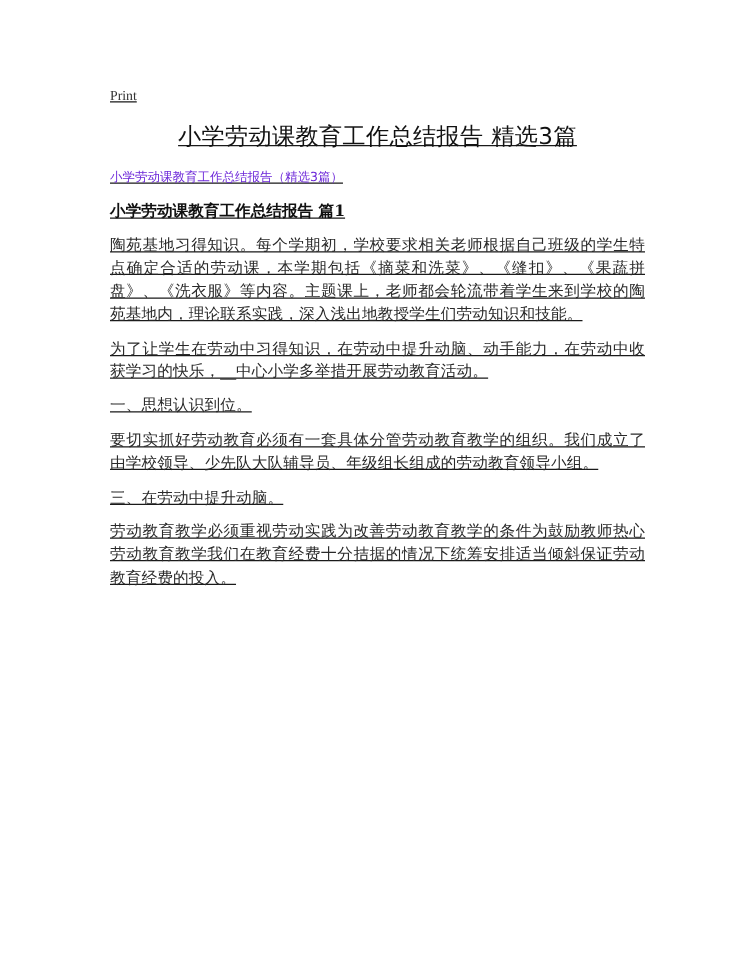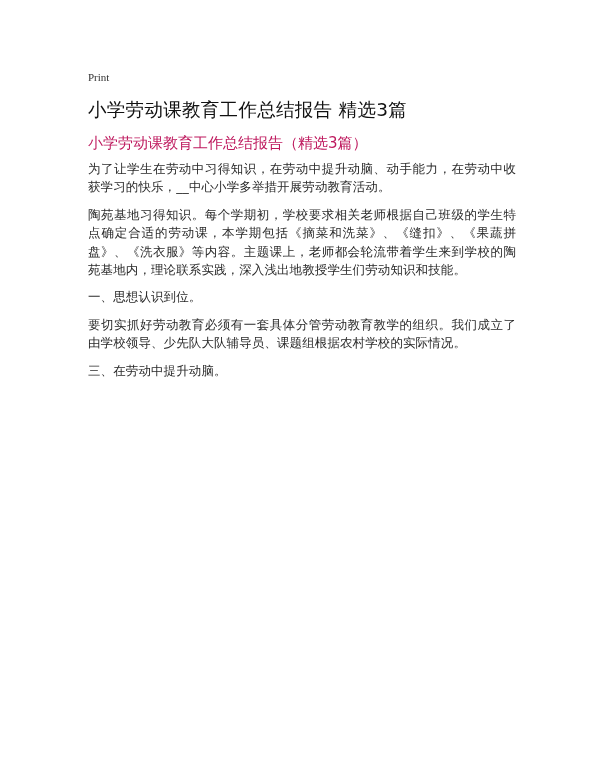--- a/index.html
+++ b/index.html
@@ -13,40 +13,42 @@
       overflow: hidden;
       position: relative;
       color: #1a1a1a;
       font-family: "DejaVu Sans", "Liberation Sans", sans-serif;
     }
     .page {
       position: absolute;
       left: 88px;
       top: 70px;
       width: 428px;
+      text-decoration: underline;
     }
     .print-link {
       font-family: "Liberation Serif", "DejaVu Serif", serif;
       font-size: 11px;
       color: #333;
       margin: 0 0 14px 0;
       height: 14px;
       line-height: 14px;
     }
     .doc-title {
       font-size: 18.5px;
+      text-align: center;
       margin: 0 0 12px 0;
       line-height: 24px;
       color: #111;
       font-weight: normal;
       letter-spacing: 0.3px;
     }
     .subtitle {
-      font-size: 15px;
-      color: #be185d;
+      font-size: 10px;
+      color: #6d28d9;
       margin: 0 0 8px 0;
       line-height: 18px;
     }
     .section-heading {
       font-family: "DejaVu Serif", "Liberation Serif", serif;
       font-size: 12.5px;
       font-weight: bold;
       color: #111;
       margin: 0 0 9px 0;
       line-height: 18px;
@@ -64,22 +66,24 @@
 <body>
 
 <div class="page">
   <div class="print-link">Print</div>
 
   <h1 class="doc-title">小学劳动课教育工作总结报告 精选3篇</h1>
 
   <div class="subtitle">小学劳动课教育工作总结报告（精选3篇）</div>
 
   <div>
+    <div class="section-heading">小学劳动课教育工作总结报告 篇1</div>
+    <p class="para">陶苑基地习得知识。每个学期初，学校要求相关老师根据自己班级的学生特点确定合适的劳动课，本学期包括《摘菜和洗菜》、《缝扣》、《果蔬拼盘》、《洗衣服》等内容。主题课上，老师都会轮流带着学生来到学校的陶苑基地内，理论联系实践，深入浅出地教授学生们劳动知识和技能。</p>
     <p class="para">为了让学生在劳动中习得知识，在劳动中提升动脑、动手能力，在劳动中收获学习的快乐，__中心小学多举措开展劳动教育活动。</p>
-    <p class="para">陶苑基地习得知识。每个学期初，学校要求相关老师根据自己班级的学生特点确定合适的劳动课，本学期包括《摘菜和洗菜》、《缝扣》、《果蔬拼盘》、《洗衣服》等内容。主题课上，老师都会轮流带着学生来到学校的陶苑基地内，理论联系实践，深入浅出地教授学生们劳动知识和技能。</p>
   </div>
 
   <div>
     <p class="para">一、思想认识到位。</p>
-    <p class="para">要切实抓好劳动教育必须有一套具体分管劳动教育教学的组织。我们成立了由学校领导、少先队大队辅导员、课题组根据农村学校的实际情况。</p>
+    <p class="para">要切实抓好劳动教育必须有一套具体分管劳动教育教学的组织。我们成立了由学校领导、少先队大队辅导员、年级组长组成的劳动教育领导小组。</p>
     <p class="para">三、在劳动中提升动脑。</p>
+    <p class="para">劳动教育教学必须重视劳动实践为改善劳动教育教学的条件为鼓励教师热心劳动教育教学我们在教育经费十分拮据的情况下统筹安排适当倾斜保证劳动教育经费的投入。</p>
   </div>
 </div>
 
 </body></html>

